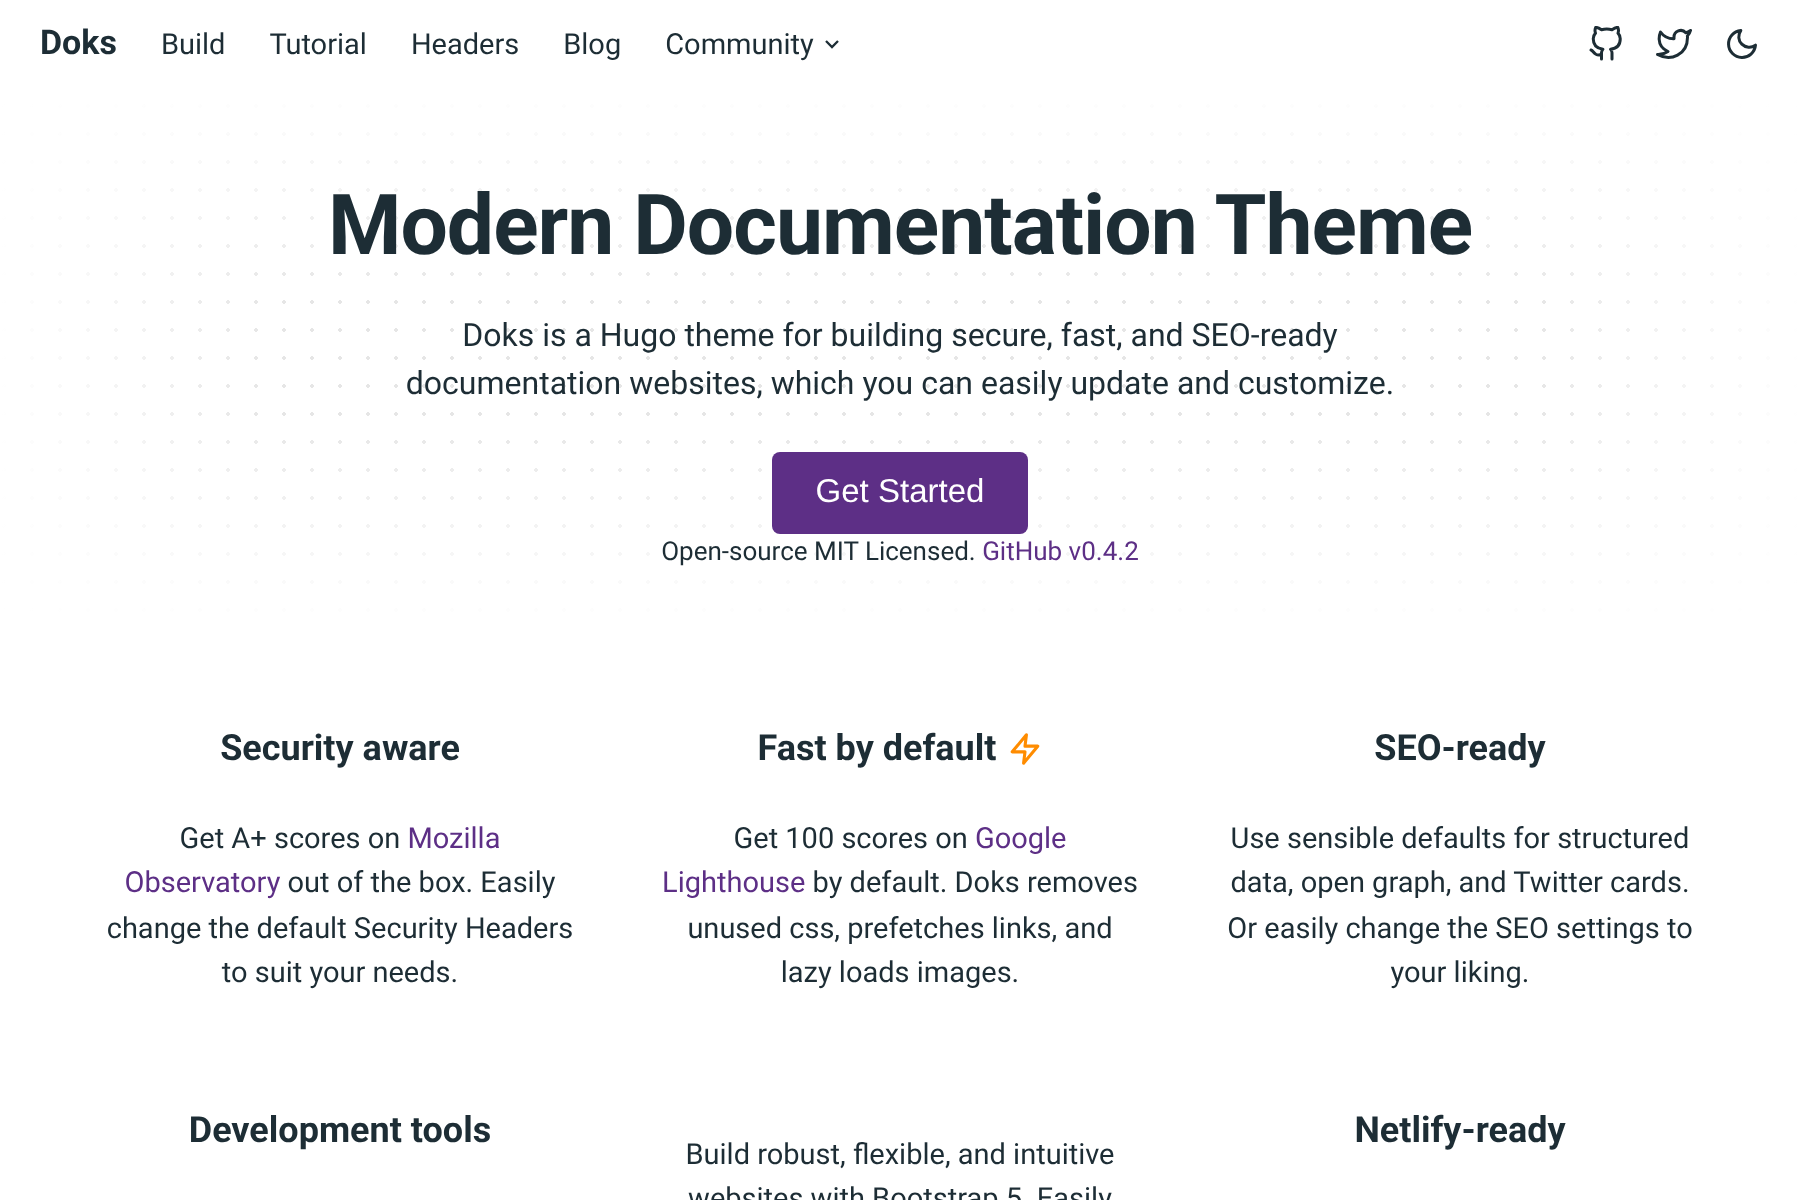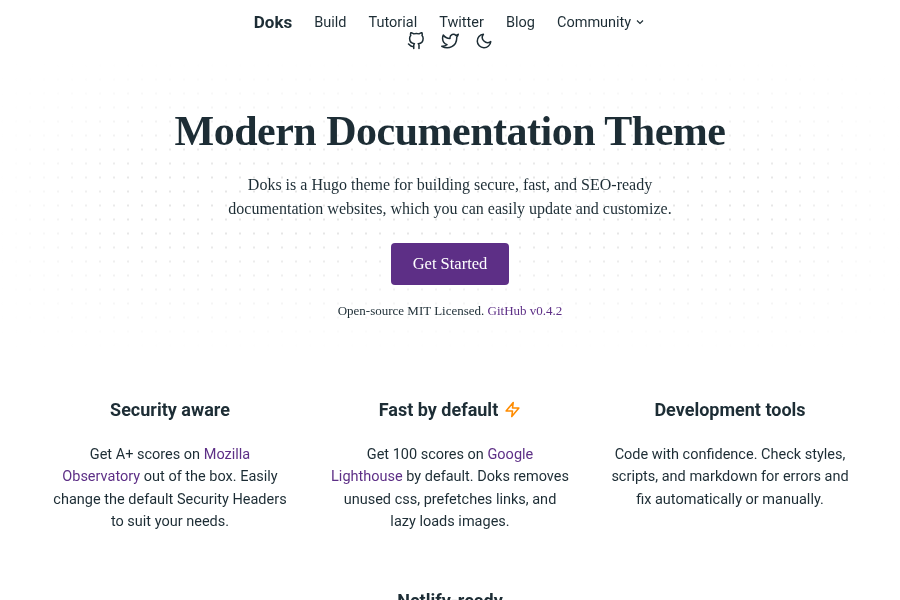--- a/index.html
+++ b/index.html
@@ -9,21 +9,20 @@
     background: #fff;
     width: 900px;
     height: 600px;
     overflow: hidden;
   }
   .navbar {
     display: flex;
     align-items: center;
     justify-content: space-between;
     padding: 12px 20px;
-    flex-direction: column;
   }
   .nav-left { display: flex; align-items: center; gap: 22px; }
   .brand { font-weight: 700; font-size: 17px; color: #1d2d35; }
   .nav-link { font-size: 14.5px; color: #1d2d35; cursor: pointer; display: inline-flex; align-items: center; gap: 3px; }
   .nav-right { display: flex; align-items: center; gap: 16px; }
   .icon-btn { cursor: pointer; color: #1d2d35; display: inline-flex; }
   .hero {
     text-align: center;
     padding: 45px 120px 30px;
     position: relative;
@@ -32,33 +31,33 @@
     background-position: center;
   }
   .hero::before {
     content: "";
     position: absolute;
     inset: 0;
     background: linear-gradient(to bottom, #fff 0%, rgba(255,255,255,0) 40%, rgba(255,255,255,0) 60%, #fff 100%),
                 linear-gradient(to right, #fff 0%, rgba(255,255,255,0) 15%, rgba(255,255,255,0) 85%, #fff 100%);
     pointer-events: none;
   }
-  .hero > * { position: relative; font-family: Liberation Serif, serif; }
+  .hero > * { position: relative; }
   .hero-title { font-size: 42px; font-weight: 700; letter-spacing: -0.5px; margin-bottom: 18px; }
   .hero-sub { font-size: 16px; color: #1d2d35; line-height: 1.5; max-width: 500px; margin: 0 auto 22px; }
   .cta {
     background: #5d2f86;
     color: #fff;
     border: none;
     padding: 11px 22px;
     font-size: 16.5px;
     border-radius: 4px;
     cursor: pointer;
     font-weight: 400;
-    margin-bottom: 18px;
+    margin-bottom: 2px;
   }
   .license { font-size: 13px; color: #1d2d35; }
   .license a { color: #5d2f86; text-decoration: none; }
   .features {
     display: grid;
     grid-template-columns: repeat(3, 1fr);
     gap: 56px 40px;
     padding: 50px 50px 0;
     text-align: center;
   }
@@ -69,21 +68,21 @@
   svg { display: block; }
 </style>
 </head>
 <body>
 
 <nav class="navbar">
   <div class="nav-left">
     <span class="brand">Doks</span>
     <span class="nav-link">Build</span>
     <span class="nav-link">Tutorial</span>
-    <span class="nav-link">Twitter</span>
+    <span class="nav-link">Headers</span>
     <span class="nav-link">Blog</span>
     <span class="nav-link">
       <span>Community</span>
       <svg width="12" height="12" viewBox="0 0 24 24" fill="none" stroke="currentColor" stroke-width="2.3">
           <polyline points="6 9 12 15 18 9"></polyline>
         </svg>
     </span>
   </div>
   <div class="nav-right">
     <span class="icon-btn">
@@ -120,19 +119,22 @@
       </h3><p class="feature-desc"><span>Get A+ scores on </span><a href="#">Mozilla Observatory</a><span> out of the box. Easily change the default Security Headers to suit your needs.</span></p></div>
     <div><h3 class="feature-title">
         <span>Fast by default</span>
         <span class="bolt">
           <svg width="17" height="17" viewBox="0 0 24 24" fill="none" stroke="currentColor" stroke-width="2.2" stroke-linecap="round" stroke-linejoin="round">
             <polygon points="13 2 3 14 12 14 11 22 21 10 12 10 13 2"></polygon>
           </svg>
         </span>
       </h3><p class="feature-desc"><span>Get 100 scores on </span><a href="#">Google Lighthouse</a><span> by default. Doks removes unused css, prefetches links, and lazy loads images.</span></p></div>
     <div><h3 class="feature-title">
+        <span>SEO-ready</span>
+      </h3><p class="feature-desc"><span>Use sensible defaults for structured data, open graph, and Twitter cards. Or easily change the SEO settings to your liking.</span></p></div>
+    <div><h3 class="feature-title">
         <span>Development tools</span>
       </h3><p class="feature-desc"><span>Code with confidence. Check styles, scripts, and markdown for errors and fix automatically or manually.</span></p></div>
     <div><p class="feature-desc"><span>Build robust, flexible, and intuitive websites with Bootstrap 5. Easily customize your Doks site with the source Sass files.</span></p></div>
     <div><h3 class="feature-title">
         <span>Netlify-ready</span>
       </h3><p class="feature-desc"><span>Deploy to Netlify with sensible defaults. Easily use Netlify Functions, Netlify Redirects, and Netlify Headers.</span></p></div>
   </section>
 
 </body></html>

